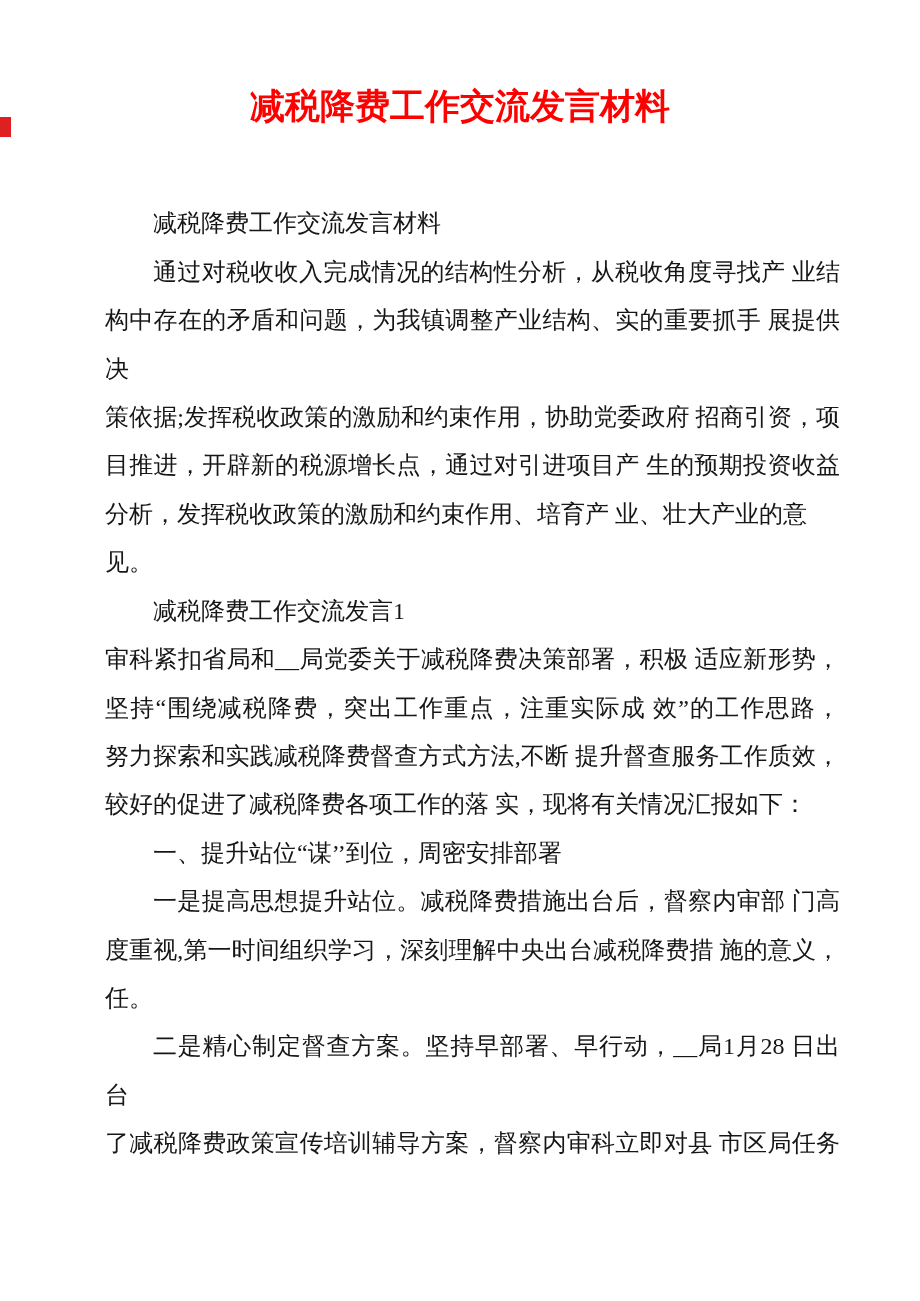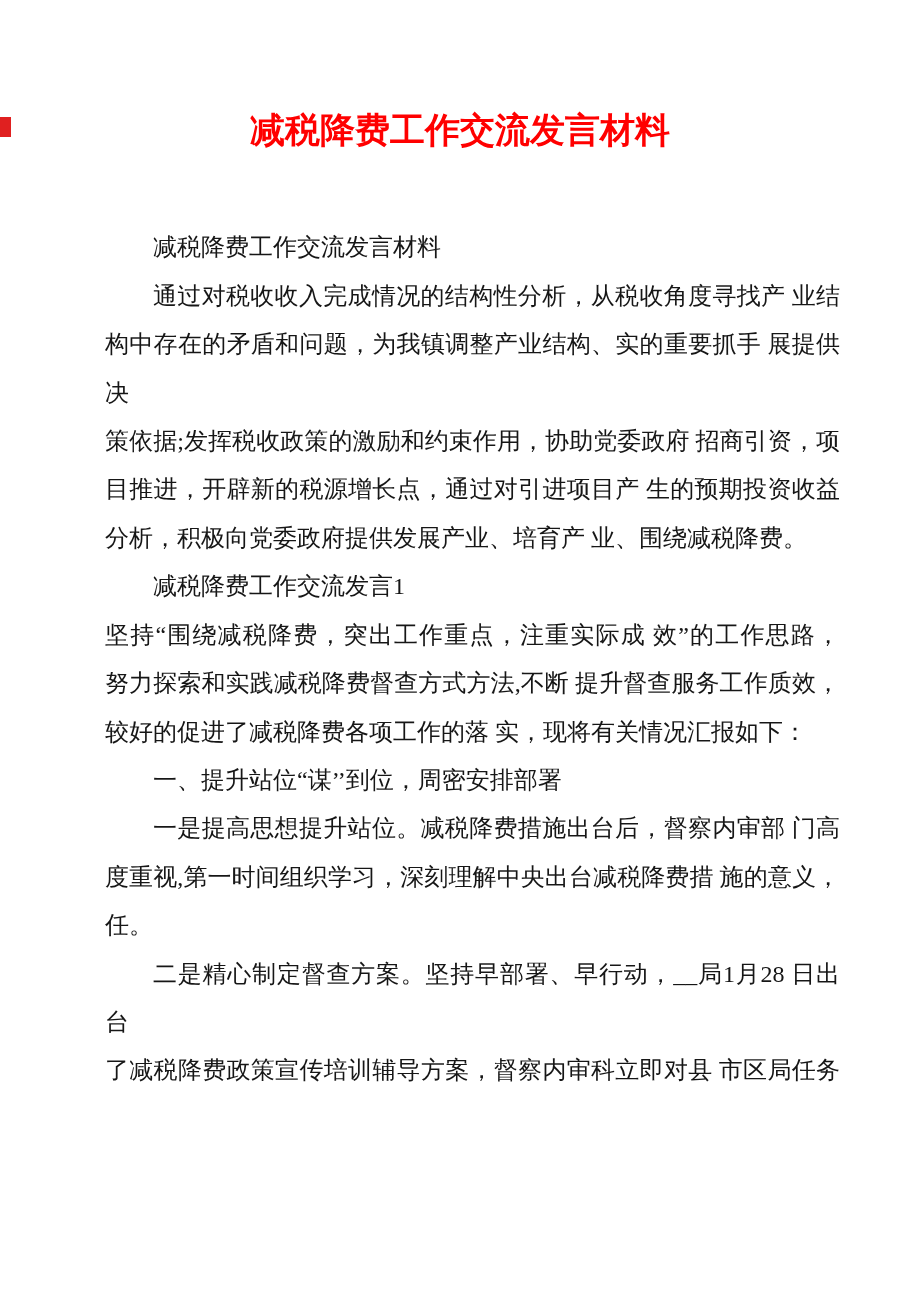--- a/index.html
+++ b/index.html
@@ -6,21 +6,21 @@
   body {
     width: 920px; height: 1301px;
     background: #ffffff;
     font-family: "Liberation Serif", "DejaVu Serif", serif;
     position: relative;
     overflow: hidden;
   }
   .page {
     position: relative;
     width: 920px; height: 1086px;
-    padding-top: 84px;
+    padding-top: 60px;
     box-sizing: border-box;
   }
   .doc-title {
     font-family: "Liberation Sans", "DejaVu Sans", sans-serif;
     font-weight: bold;
     font-size: 35px;
     line-height: 45px;
     text-align: center;
     color: var(--title-color, #ff0000);
     letter-spacing: 0px;
@@ -56,22 +56,23 @@
   <div class="red-marker"></div>
 
   <h1 class="doc-title">减税降费工作交流发言材料</h1>
 
   <div class="body-text">
     <div class="line indent">减税降费工作交流发言材料</div>
     <div class="line indent justify">通过对税收收入完成情况的结构性分析，从税收角度寻找产 业结</div>
     <div class="line justify">构中存在的矛盾和问题，为我镇调整产业结构、实的重要抓手 展提供决</div>
     <div class="line justify">策依据;发挥税收政策的激励和约束作用，协助党委政府 招商引资，项</div>
     <div class="line justify">目推进，开辟新的税源增长点，通过对引进项目产 生的预期投资收益</div>
-    <div class="line">分析，积极向党委政府提供发展产业、培育产 业、围绕减税降费。</div>
+    <div class="line">分析，发挥税收政策的激励和约束作用、培育产 业、壮大产业的意见。</div>
     <div class="line indent">减税降费工作交流发言1</div>
+    <div class="line justify">审科紧扣省局和__局党委关于减税降费决策部署，积极 适应新形势，</div>
     <div class="line justify">坚持“围绕减税降费，突出工作重点，注重实际成 效”的工作思路，</div>
     <div class="line justify">努力探索和实践减税降费督查方式方法,不断 提升督查服务工作质效，</div>
     <div class="line">较好的促进了减税降费各项工作的落 实，现将有关情况汇报如下：</div>
     <div class="line indent">一、提升站位“谋’’到位，周密安排部署</div>
     <div class="line indent justify">一是提高思想提升站位。减税降费措施出台后，督察内审部 门高</div>
     <div class="line justify">度重视,第一时间组织学习，深刻理解中央出台减税降费措 施的意义，</div>
     <div class="line">任。</div>
     <div class="line indent justify">二是精心制定督查方案。坚持早部署、早行动，__局1月28 日出台</div>
     <div class="line justify">了减税降费政策宣传培训辅导方案，督察内审科立即对县 市区局任务</div>
   </div>

